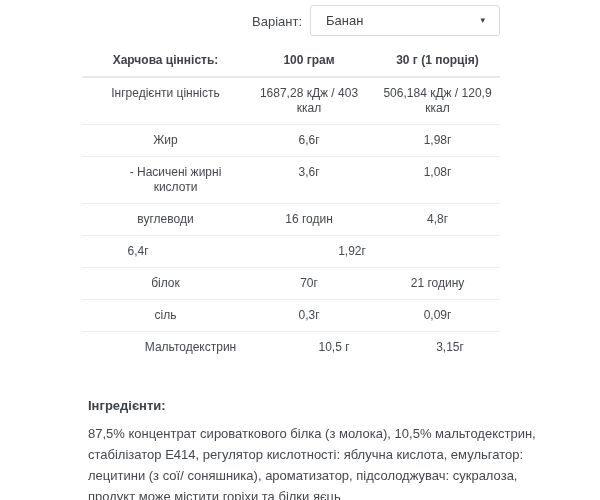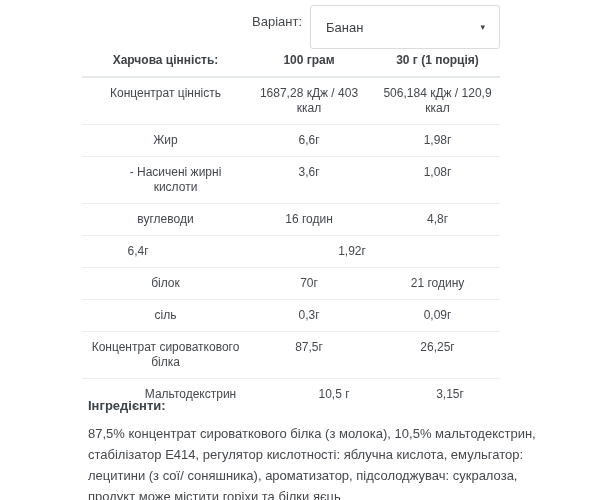--- a/index.html
+++ b/index.html
@@ -13,21 +13,21 @@
   }
   .stage { position: absolute; top: 0; left: 0; width: 600px; height: 500px; }
 
   
   .variant-label {
     position: absolute; top: 14px; left: 252px;
     font-size: 13px; color: #45494d;
   }
   .variant-select {
     position: absolute; top: 5px; left: 310px;
-    width: 190px; height: 44px;
+    width: 190px; height: 31px;
     border: 1px solid #dcdcdc; border-radius: 3px;
     background: #ffffff;
     display: flex; align-items: center; justify-content: space-between;
     padding: 0 14px 0 15px;
     font-size: 13px; color: #3f4347;
     cursor: pointer;
   }
   .caret { font-size: 9px; color: #3f4347; line-height: 1; }
 
   
@@ -67,21 +67,21 @@
   </div>
 
   <div class="ntable">
     <div class="trow thead">
       <div class="cell c1">Харчова цінність:</div>
       <div class="cell c2">100 грам</div>
       <div class="cell c3">30 г (1 порція)</div>
     </div>
     <div>
   <div class="trow">
-    <div class="cell c1">Концентрат цінність</div>
+    <div class="cell c1">Інгредієнти цінність</div>
     <div class="cell c2">1687,28 кДж / 403 ккал</div>
     <div class="cell c3">506,184 кДж / 120,9 ккал</div>
   </div>
 
   <div class="trow">
     <div class="cell c1">Жир</div>
     <div class="cell c2">6,6г</div>
     <div class="cell c3">1,98г</div>
   </div>
 
@@ -107,25 +107,20 @@
     <div class="cell c2">70г</div>
     <div class="cell c3">21 годину</div>
   </div>
 
   <div class="trow">
     <div class="cell c1">сіль</div>
     <div class="cell c2">0,3г</div>
     <div class="cell c3">0,09г</div>
   </div>
 
-  <div class="trow">
-    <div class="cell c1">Концентрат сироваткового білка</div>
-    <div class="cell c2">87,5г</div>
-    <div class="cell c3">26,25г</div>
-  </div>
 
   <div class="trow last">
     <div class="cell c1">Мальтодекстрин</div>
     <div class="cell c2">10,5 г</div>
     <div class="cell c3">3,15г</div>
   </div>
 </div>
   </div>
 
   <div class="ingredients-title">Інгредієнти:</div>

